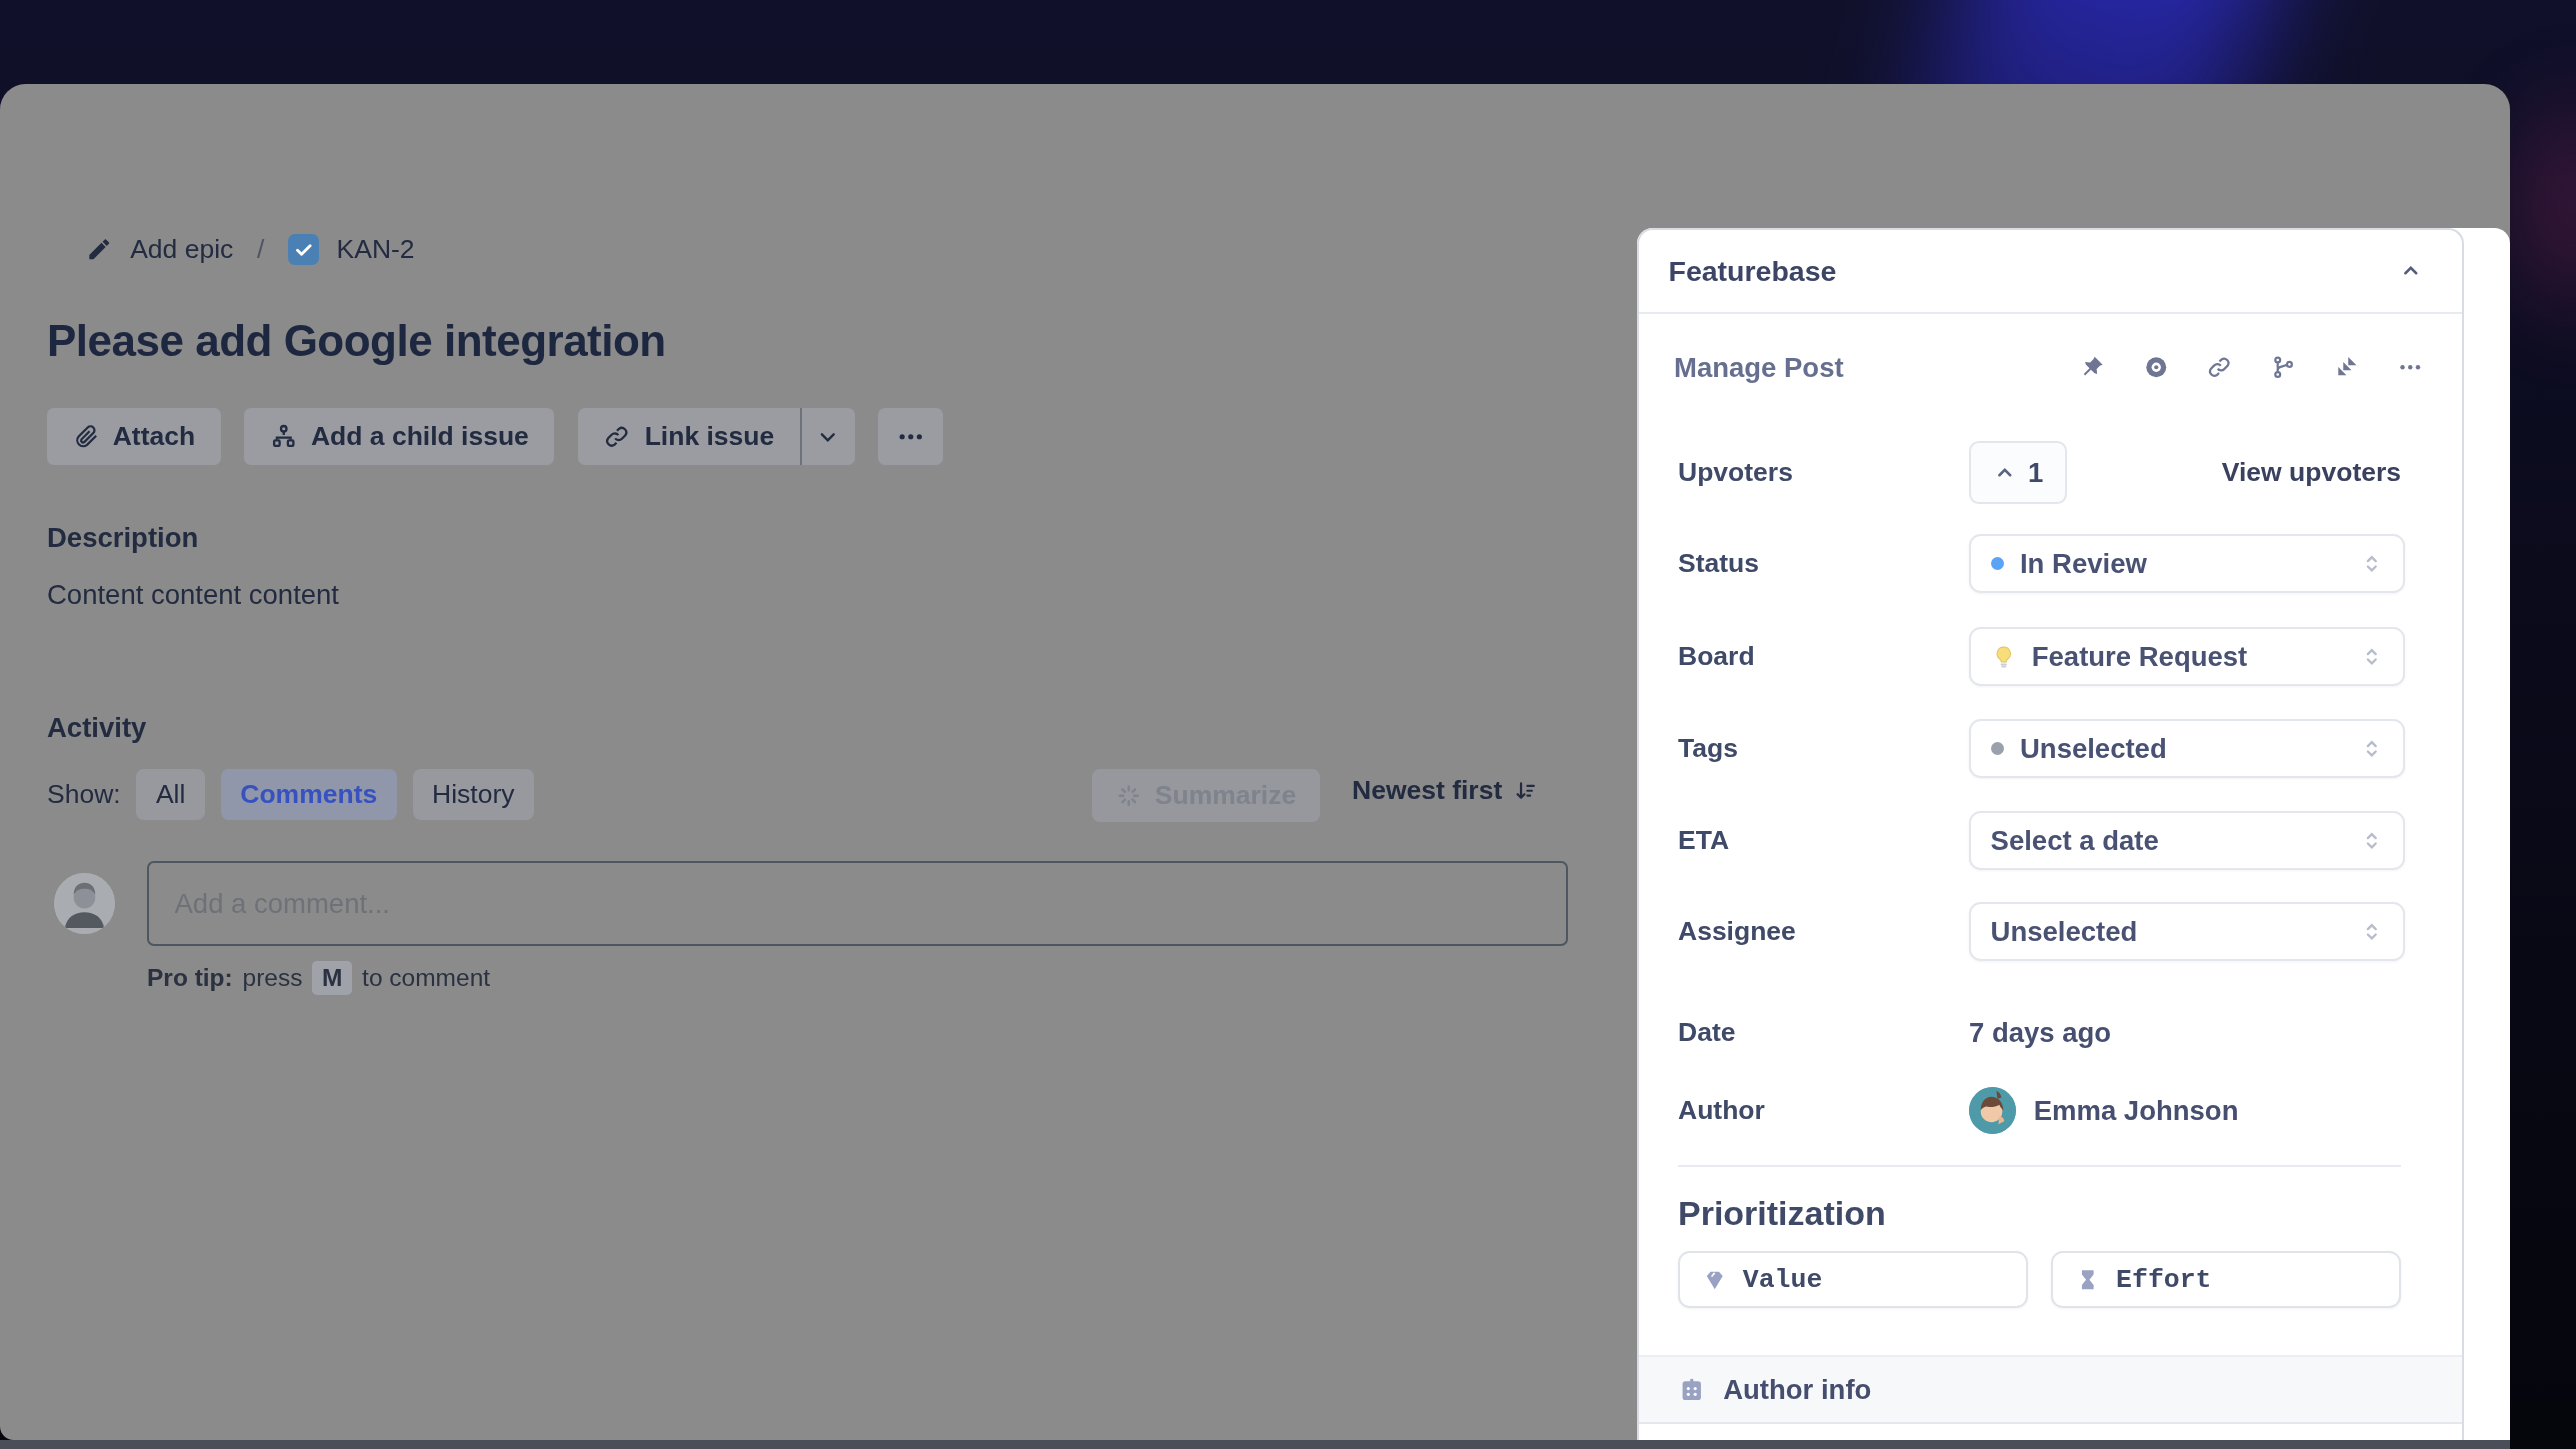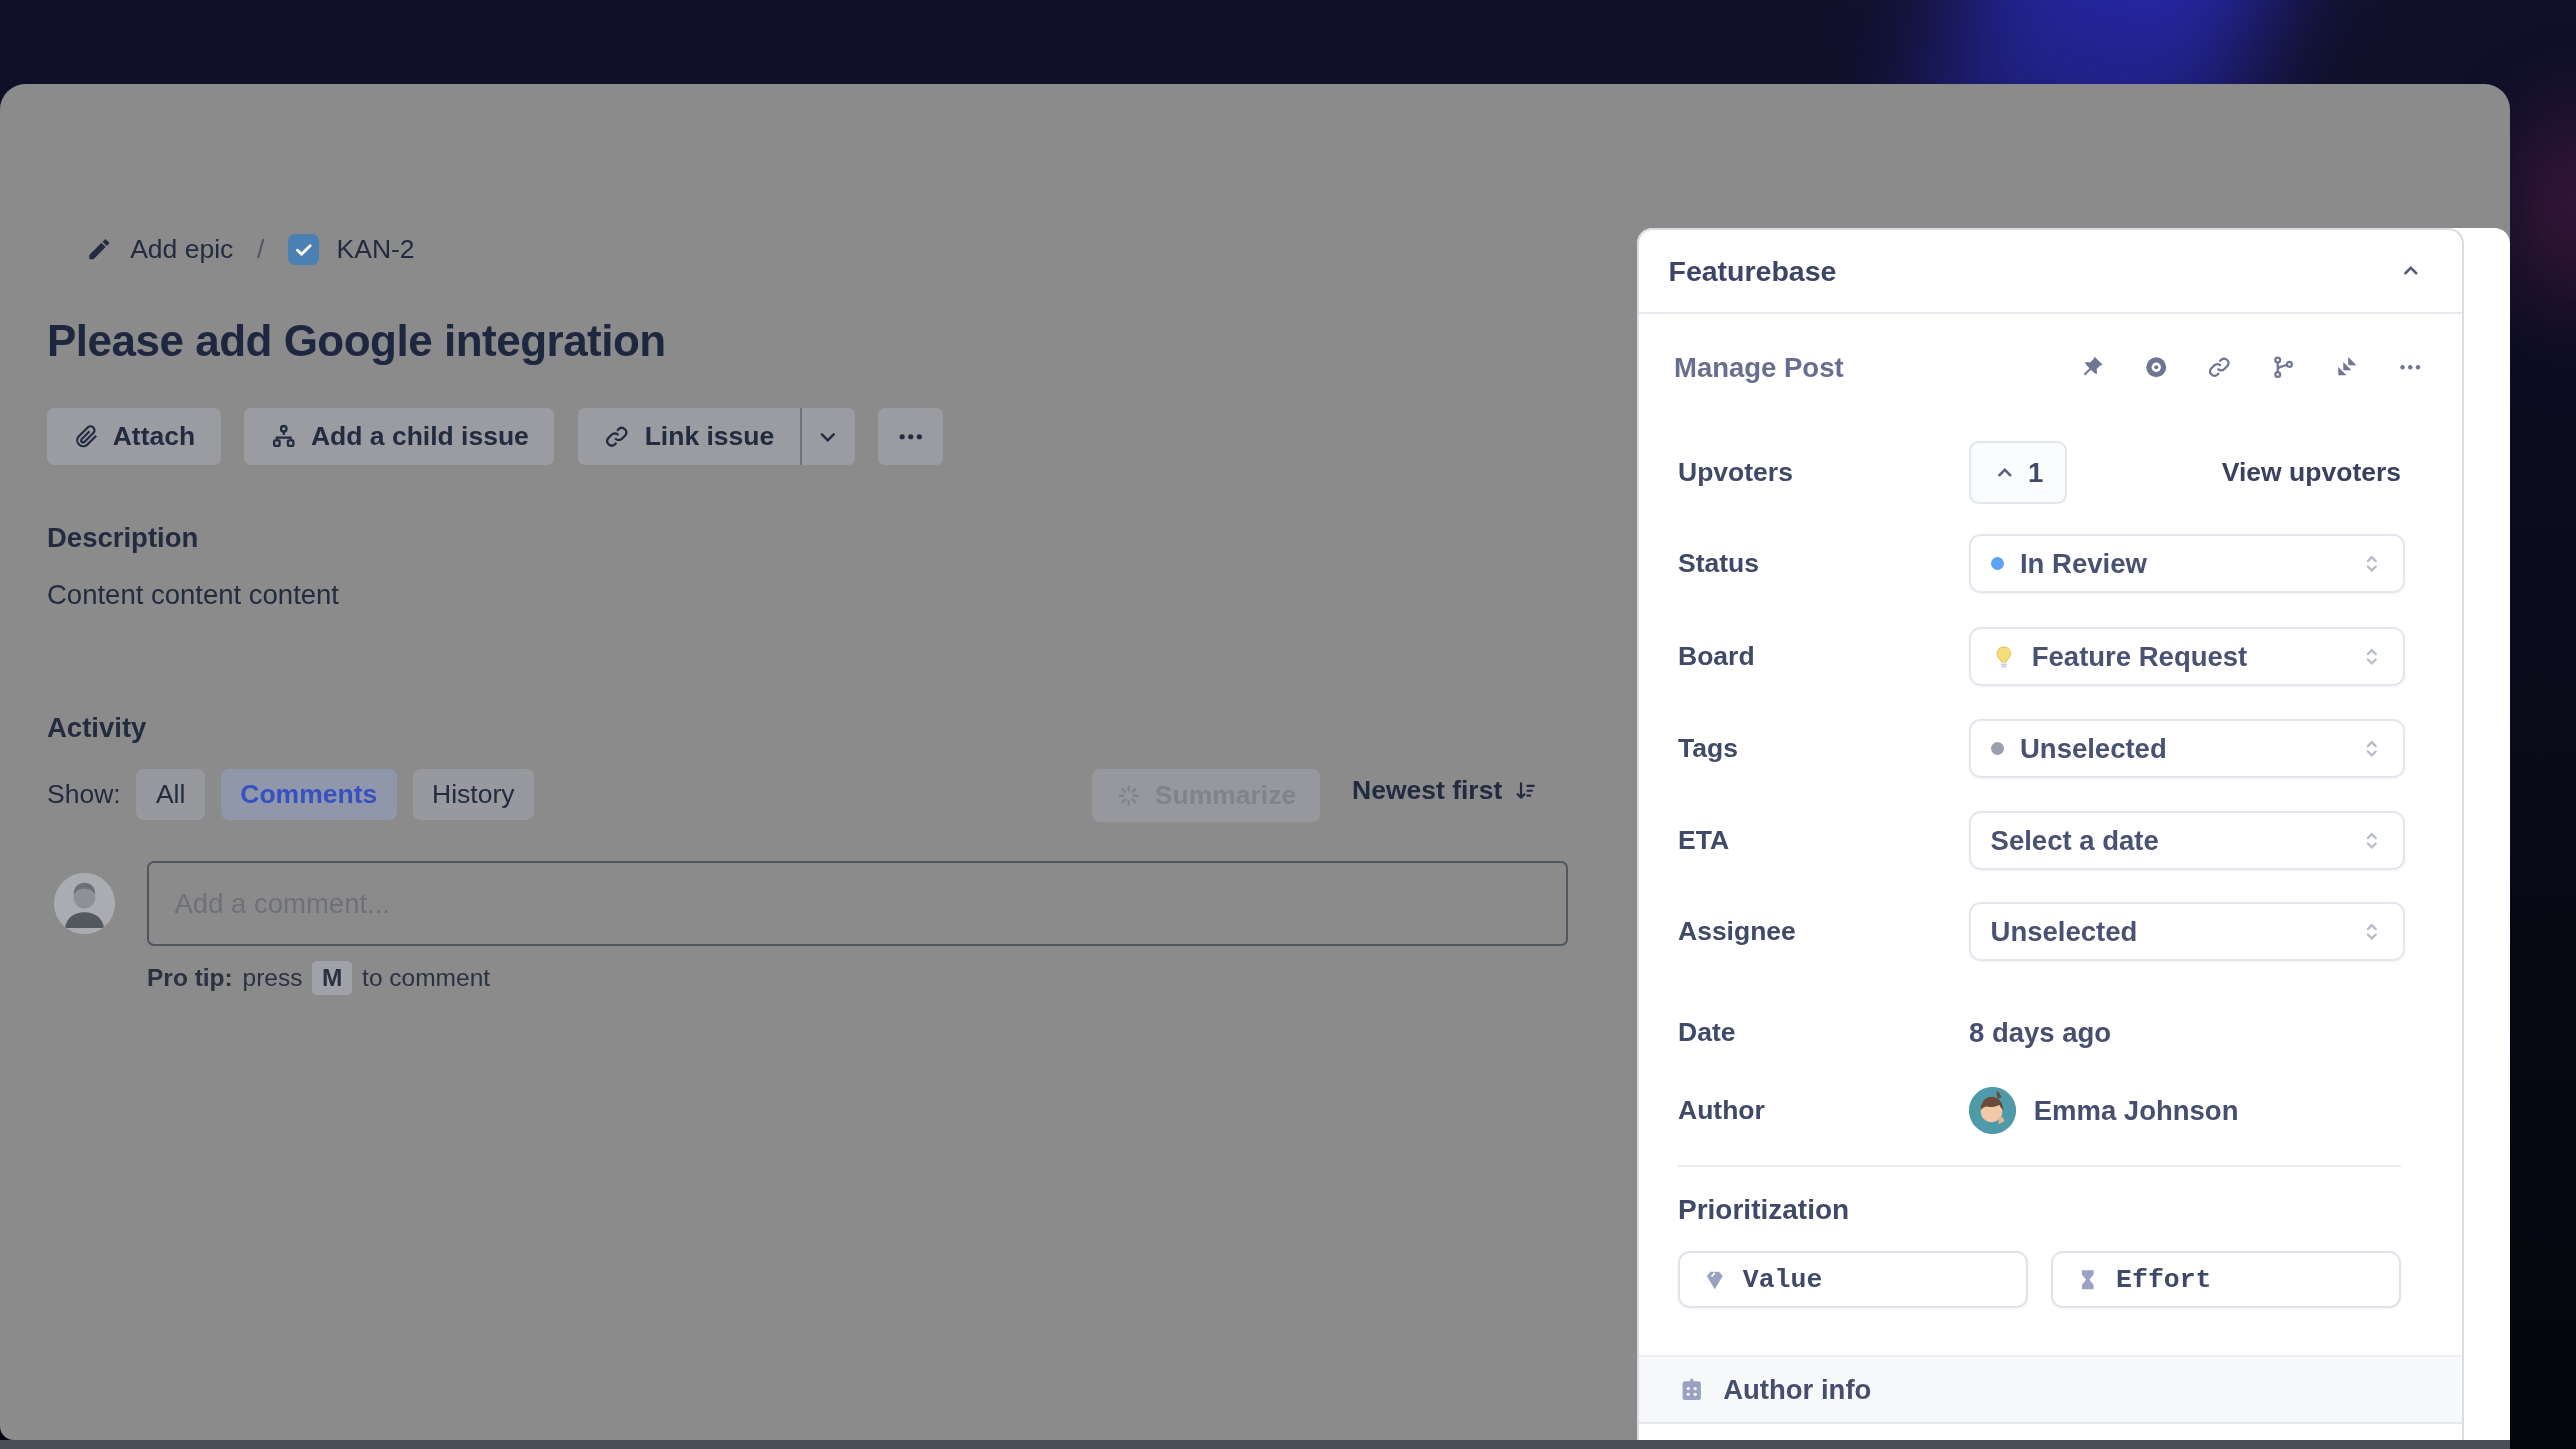--- a/index.html
+++ b/index.html
@@ -89,21 +89,21 @@
   .select .sel-text{font-size:27.5px;font-weight:600;color:#4a5274;flex:1;white-space:nowrap;overflow:hidden;}
   .dot{width:13.7px;height:13.7px;border-radius:50%;flex:none;}
   .dot-blue{background:#5ba3f5;}
   .dot-gray{background:#9aa0ac;}
   .carets{color:#b6bcca;flex:none;display:flex;}
 
   .meta-value{position:absolute;left:330px;font-size:27.5px;font-weight:600;color:#464f70;display:flex;align-items:center;gap:17.7px;}
   .author-avatar{width:47px;height:47px;border-radius:50%;background:#4f9aa8;overflow:hidden;flex:none;}
 
   .p-divider{position:absolute;left:39px;right:61px;top:935px;height:2px;background:#e8eaef;}
-  .prio-heading{position:absolute;left:39px;top:964px;font-size:28px;font-weight:700;color:#3f4968;}
+  .prio-heading{position:absolute;left:39px;top:964px;font-size:34px;font-weight:700;color:#3f4968;}
   .prio-buttons{position:absolute;left:39px;right:61px;top:1021px;display:flex;gap:23.6px;font-family:Liberation Mono, monospace;}
   .prio-btn{flex:1;height:57px;border:2px solid #e0e3ea;border-radius:11.8px;background:#fff;
        box-shadow:0 1px 2.9px rgba(16,24,40,.05);display:flex;align-items:center;gap:15.7px;padding:0 21.6px;
        font-size:26.5px;font-weight:700;color:#3f4968;cursor:pointer;box-sizing:border-box;}
   .prio-btn .icon{color:#99a2c2;}
 
   .author-band{position:absolute;left:0;right:0;top:1125px;height:65px;background:#f7f8fa;
        border-top:2px solid #edeef3;border-bottom:2px solid #e5e7ec;display:flex;align-items:center;gap:17.7px;
        padding-left:39px;cursor:pointer;}
   .author-band .band-label{font-size:27.5px;font-weight:700;color:#454e6e;}
@@ -409,21 +409,21 @@
           <span class="carets">
             <svg width="23.6" height="23.6" viewBox="0 0 24 24" fill="none" stroke="currentColor" stroke-width="2.3" stroke-linecap="round">
                 <path d="M8 9.3l4-4 4 4M8 14.7l4 4 4-4"></path>
               </svg>
           </span>
         </div>
       </div>
 
       <div class="p-row" style="top:780px;height:45px;">
         <span class="p-label">Date</span>
-        <span class="meta-value">8 days ago</span>
+        <span class="meta-value">7 days ago</span>
       </div>
 
       <div class="p-row" style="top:850px;height:61px;">
         <span class="p-label">Author</span>
         <span class="meta-value">
           <span class="author-avatar">
             <svg width="47" height="47" viewBox="0 0 48 48">
                 <circle cx="24" cy="24" r="24" fill="#4f9aa8"></circle>
                 <circle cx="23" cy="25" r="11" fill="#f2c9a8"></circle>
                 <path d="M12 24c0-9 5-14 11-14s12 5 12 14c-1-2-3-3-4-6-3 2-9 3-14 2-2 1-4 2-5 4z" fill="#6b4a3a"></path>

